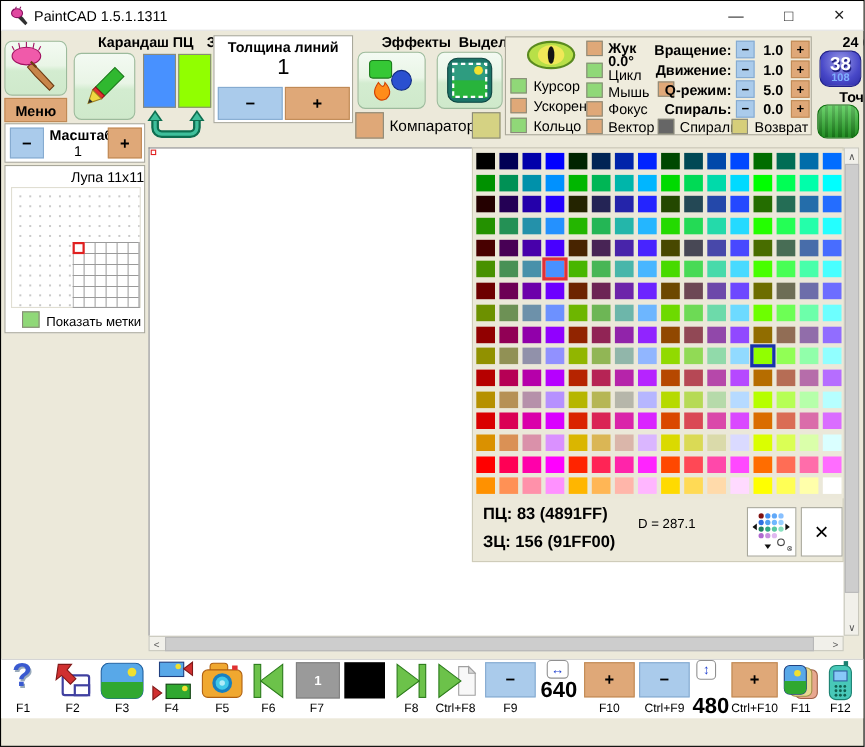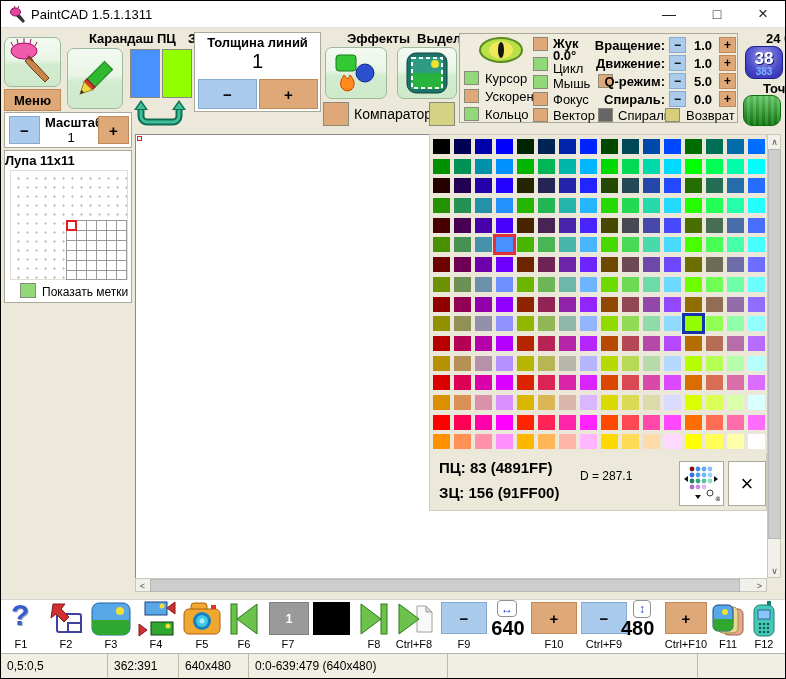--- a/index.html
+++ b/index.html
@@ -180,34 +180,34 @@
     <div class="ab obtn ctr spin-btn" style="left:259px;top:57px">+</div>
     <div class="ab sw" style="left: 138px; top: 74px; width: 15px; height: 14px; background-color: rgb(102, 102, 102);"></div>
     <div class="ab" style="left:158px;top:74px;font-size:13px">Спираль</div>
     <div class="ab sw" style="left: 205px; top: 74px; width: 15px; height: 14px; background-color: rgb(214, 206, 122);"></div>
     <div class="ab" style="left:226px;top:74px;font-size:13px">Возврат</div>
   </div>
 
   <div class="ab lblgrp" style="left:741px;top:30px">24 бит</div>
   <div class="ab bits-icon" style="left:744px;top:45px;width:38px;height:33px">
     <div class="bits24">38</div>
-    <div class="bits256">383</div>
+    <div class="bits256">108</div>
   </div>
   <div class="ab lblgrp" style="left:738px;top:80px">Точная</div>
   <div class="ab grn-btn" style="left:742px;top:94px;width:38px;height:31px"></div>
 
   <div class="ab pnl" style="left:3px;top:111px;width:128px;height:36px">
     <div class="ab bbtn ctr pm" style="left:4px;top:3px;width:31px;height:28px">−</div>
     <div class="ab b" style="left:40px;top:2px">Масштаб</div>
     <div class="ab" style="left:40px;top:17px;width:52px;text-align:center;font-size:13px">1</div>
     <div class="ab obtn ctr pm" style="left:93px;top:3px;width:31px;height:28px">+</div>
   </div>
 
   <div class="ab pnl" style="left:3px;top:149px;width:128px;height:153px">
-    <div style="text-align:left;font-weight:bold;font-size:13px;margin-top:2px">Лупа 11x11</div>
+    <div style="text-align:right;font-weight:normal;font-size:13px;margin-top:2px">Лупа 11x11</div>
     <div class="ab dot-area" style="left:5px;top:19px;width:118px;height:110px">
       <div class="ab loupe-grid" style="left:55px;top:49px;width:61px;height:60px"></div>
       <div class="ab" style="left:55px;top:49px;width:11px;height:11px;border:2px solid #E02020;background:#fff"></div>
     </div>
     <div class="ab sw" style="left: 15px; top: 132px; width: 16px; height: 15px; background-color: rgb(144, 216, 120);"></div>
     <div class="ab" style="left:37px;top:134px;font-size:12px">Показать метки</div>
   </div>
 
 
   <div class="ab canvas" style="left:134px;top:133px;width:632px;height:444px">
@@ -580,21 +580,21 @@
     <div class="ab ctr" style="left:496px;top:0;width:20px;height:17px;background:#fff;border:1px solid #909090;border-radius:4px;color:#2040D0;font-weight:bold;font-size:12px">↔</div>
     <div class="ab num" style="left:486px;top:17px;width:42px;text-align:center">640</div>
 
     <div class="ab obtn ctr pm" style="left:530px;top:2px;width:46px;height:32px">+</div>
     <div class="ab flabel" style="left:538px;top:38px;width:30px">F10</div>
 
     <div class="ab bbtn ctr pm" style="left:580px;top:2px;width:46px;height:32px">−</div>
     <div class="ab flabel" style="left:580px;top:38px;width:46px">Ctrl+F9</div>
 
     <div class="ab ctr" style="left:632px;top:0;width:18px;height:18px;background:#fff;border:1px solid #909090;border-radius:4px;color:#2040D0;font-weight:bold;font-size:12px">↕</div>
-    <div class="ab num" style="left:620px;top:17px;width:42px;text-align:left">480</div>
+    <div class="ab num" style="left:620px;top:31px;width:42px;text-align:right">480</div>
 
     <div class="ab obtn ctr pm" style="left:664px;top:2px;width:42px;height:32px">+</div>
     <div class="ab flabel" style="left:658px;top:38px;width:54px">Ctrl+F10</div>
 
     <svg class="ab" style="left:710px;top:1px" width="34" height="36" viewBox="0 0 34 36">
       <rect x="12" y="8" width="20" height="26" rx="5" fill="#E8A890" stroke="#A06048"></rect>
       <rect x="7" y="6" width="20" height="26" rx="5" fill="#E8D890" stroke="#A09048"></rect>
       <rect x="2" y="4" width="20" height="26" rx="5" fill="#58A8E8" stroke="#204080"></rect>
       <path d="M2 18 h20 v7 a5 5 0 0 1 -5 5 h-10 a5 5 0 0 1 -5 -5 Z" fill="#30A830"></path>
       <circle cx="14" cy="11" r="3" fill="#F0E030"></circle>
@@ -613,22 +613,14 @@
           <circle cx="13" cy="27" r="1.3"></circle>
           <circle cx="17" cy="27" r="1.3"></circle>
         <circle cx="9" cy="31" r="1.3"></circle>
           <circle cx="13" cy="31" r="1.3"></circle>
           <circle cx="17" cy="31" r="1.3"></circle>
       </g>
     </svg>
     <div class="ab flabel" style="left:748px;top:38px;width:30px">F12</div>
   </div>
 
-  <div class="ab statusbar" style="left:0;top:652px;width:784px;height:25px">
-    <div class="scell" style="left:0;width:107px">0,5:0,5</div>
-    <div class="scell" style="left:107px;width:71px">362:391</div>
-    <div class="scell" style="left:178px;width:70px">640x480</div>
-    <div class="scell" style="left:248px;width:199px">0:0-639:479 (640x480)</div>
-    <div class="scell" style="left:447px;width:250px"></div>
-    <div class="scell" style="left:697px;width:87px;border-right:none"></div>
-  </div>
 
 </div>
 
 </body></html>

